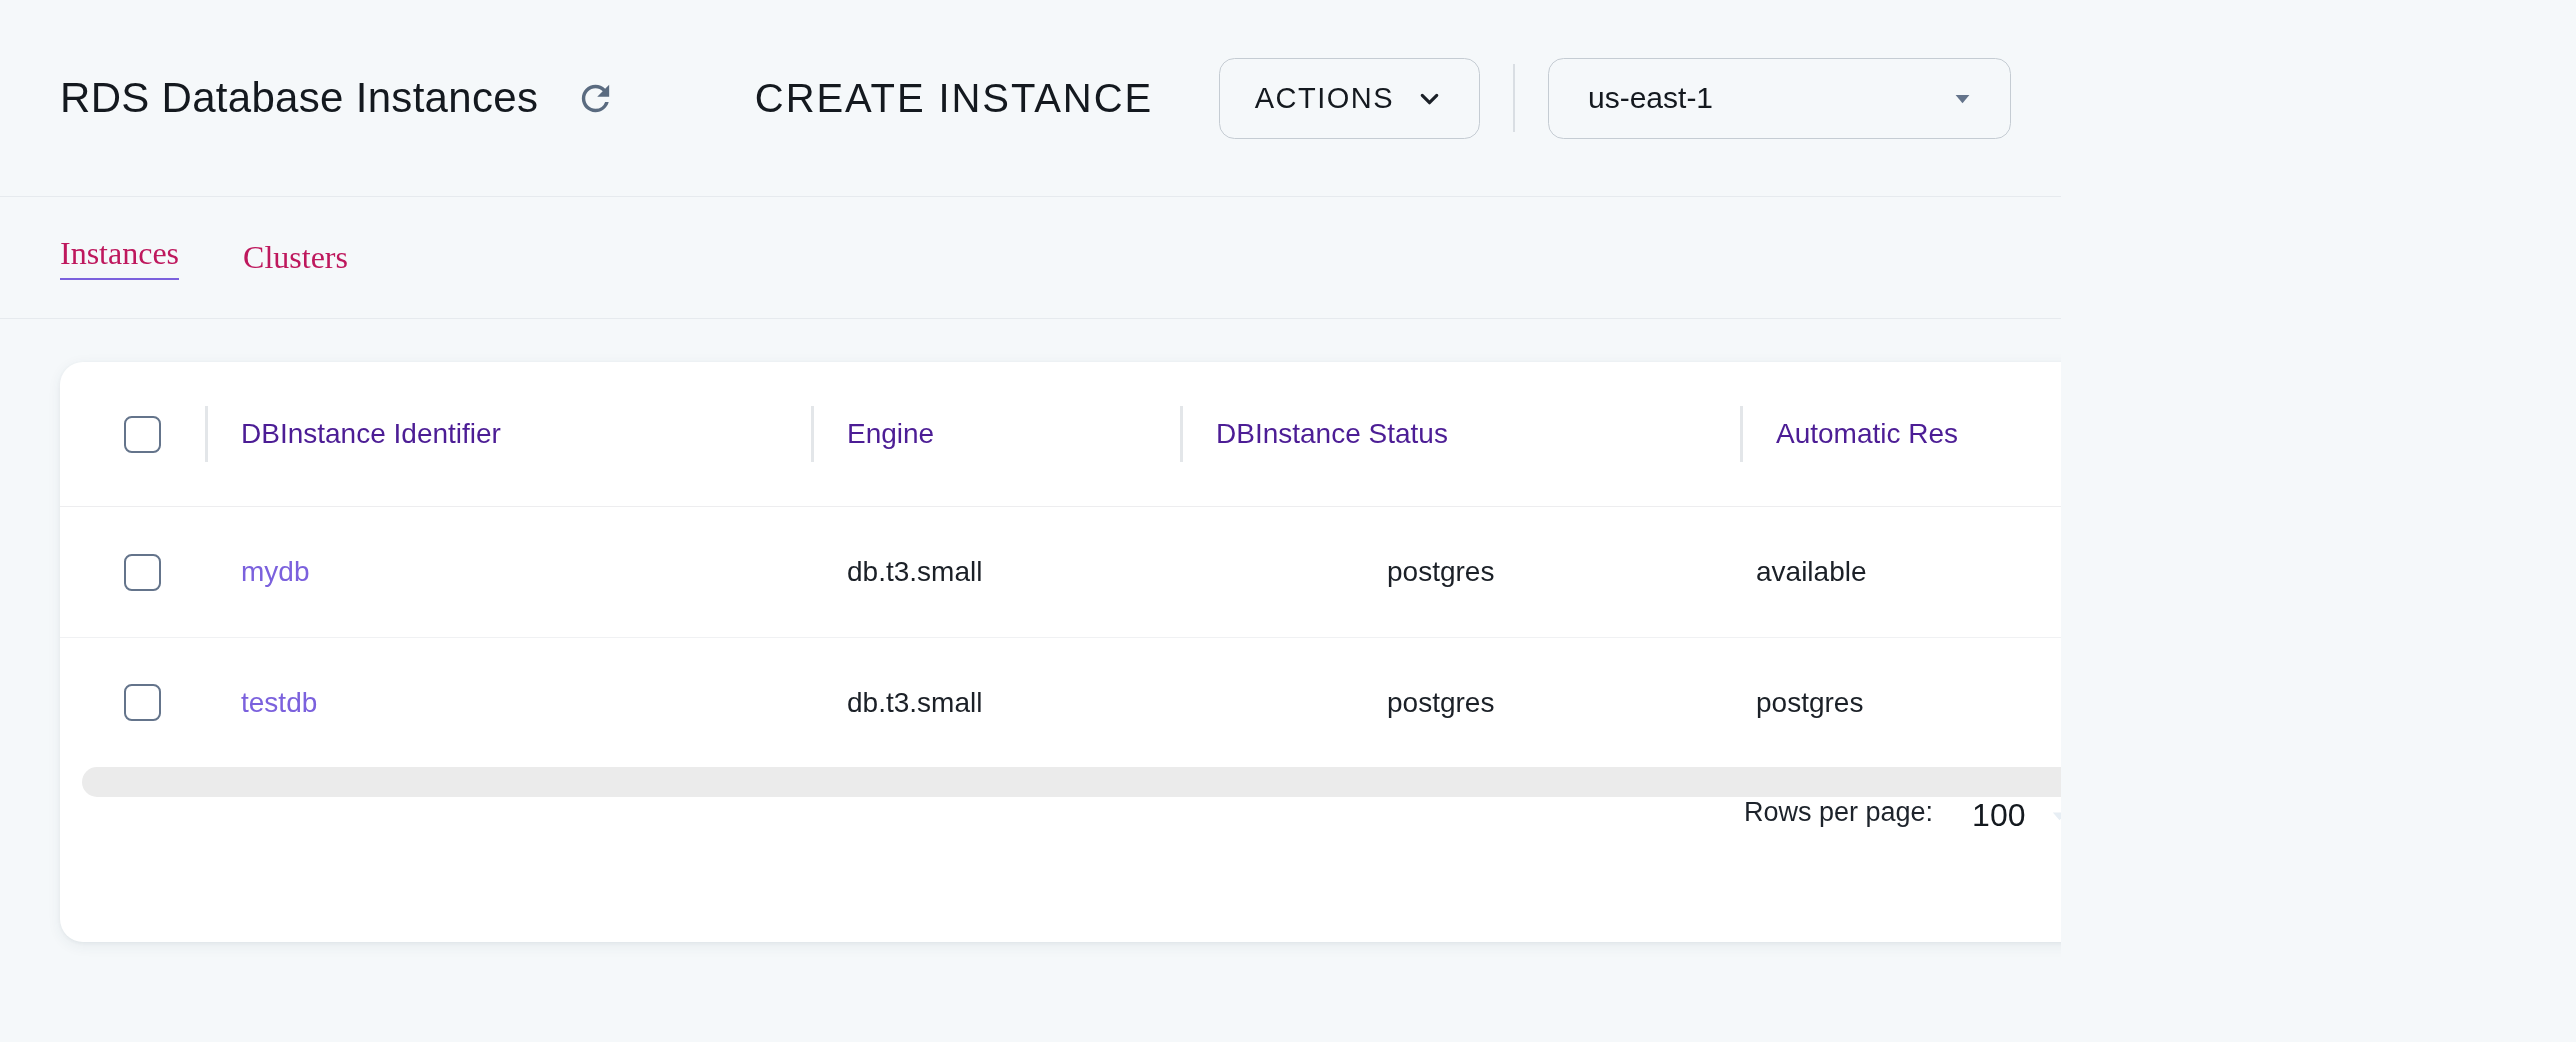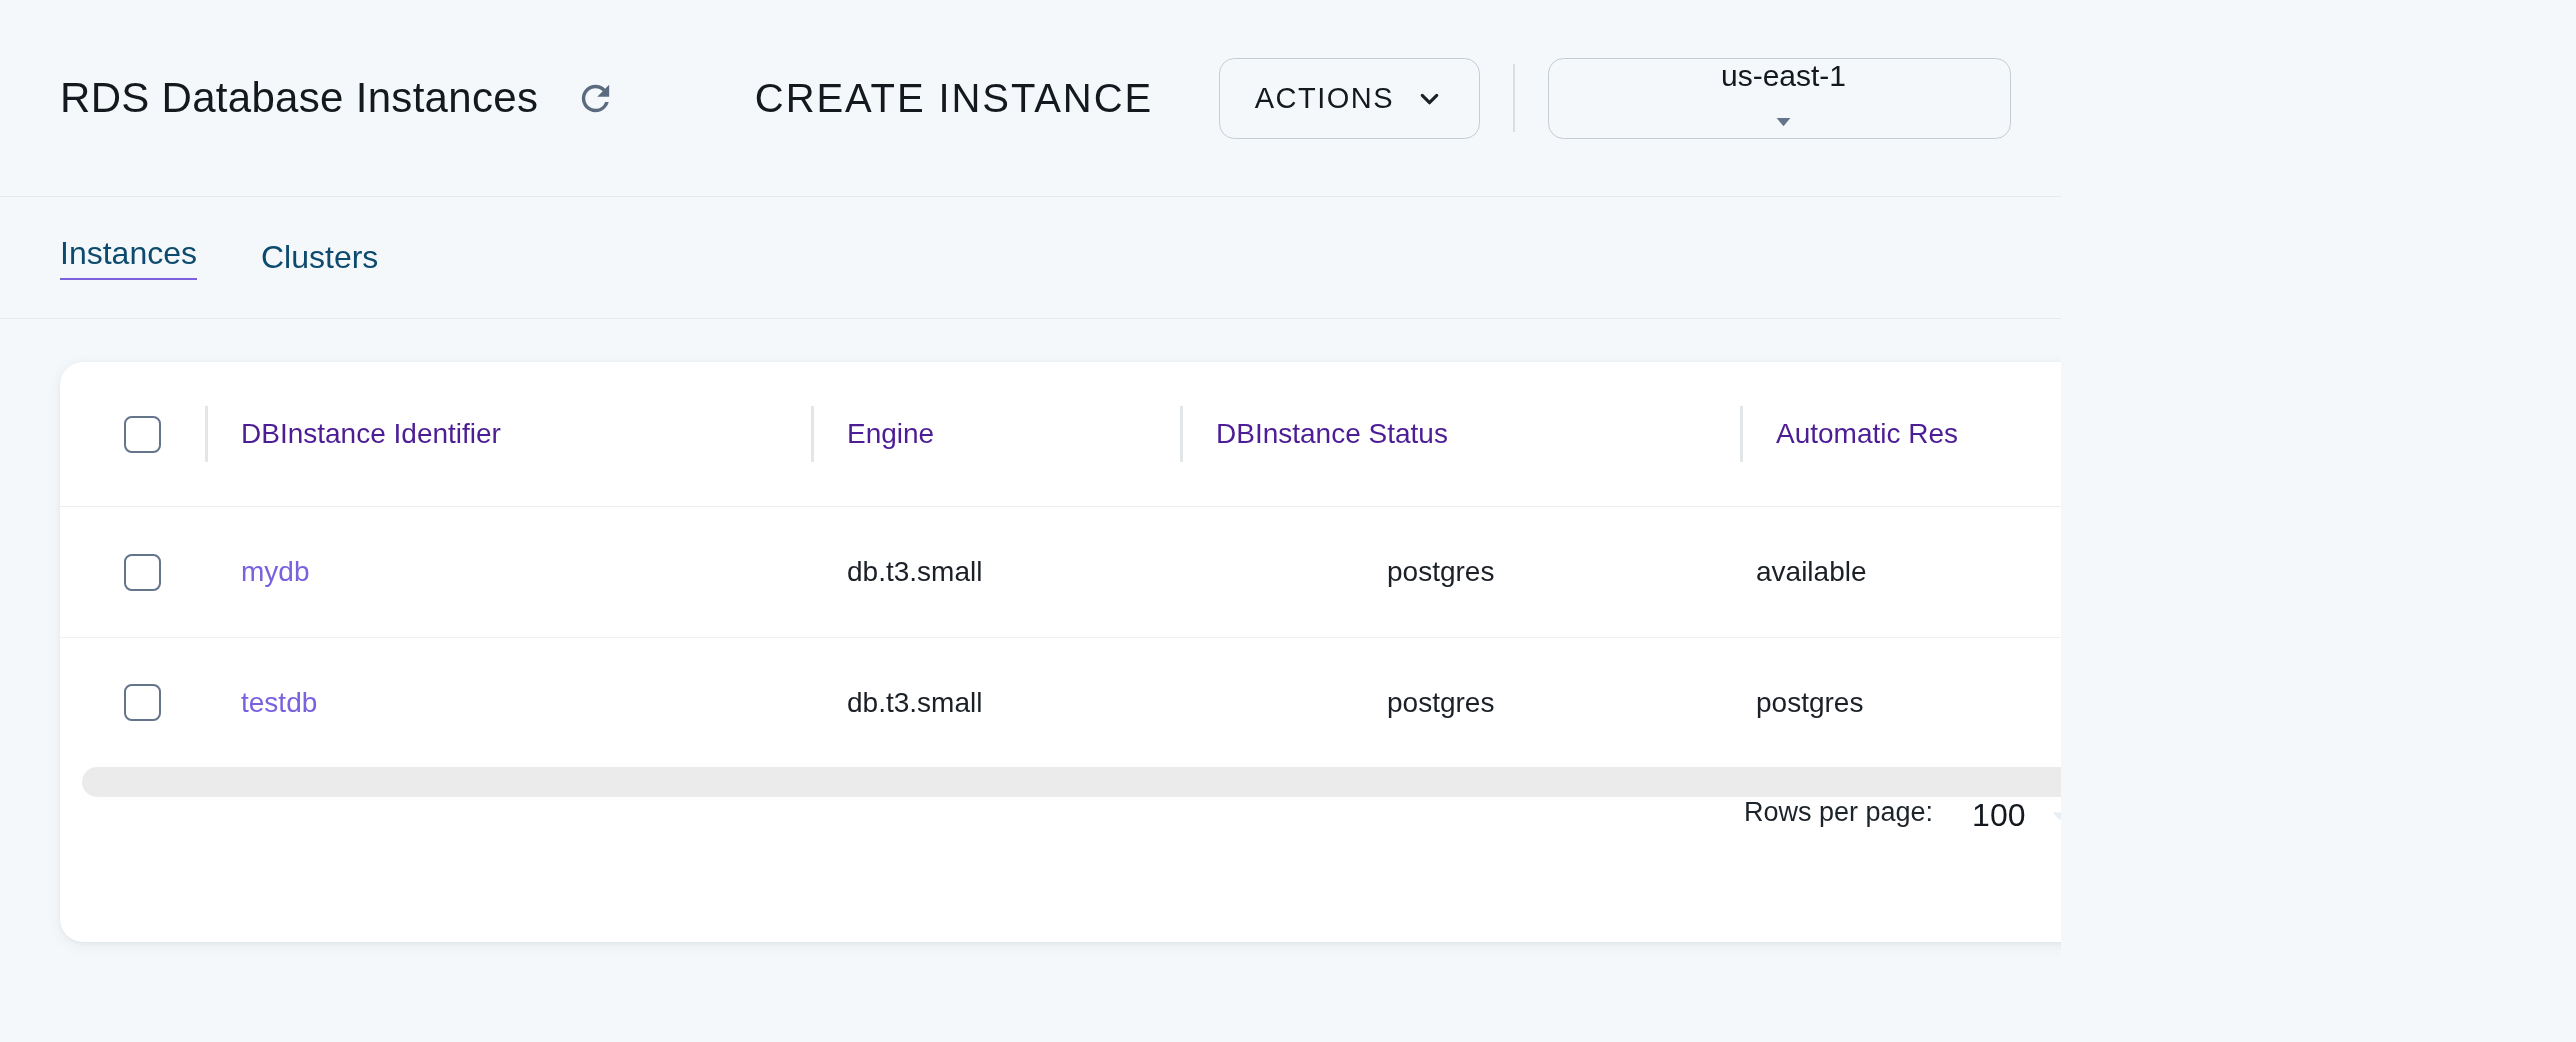--- a/index.html
+++ b/index.html
@@ -8,25 +8,25 @@
   .screen { width:2061px; height:1042px; background:#f5f8fa; overflow:hidden; position:relative; }
 
   
   .topbar { height:197px; display:flex; align-items:center; padding:0 50px 0 60px; border-bottom:1.9px solid #e6eaee; }
   .page-title { font-size:42px; font-weight:500; letter-spacing:0.3px; color:#14191f; }
   .refresh-btn { margin-left:29px; background:none; border:none; cursor:pointer; display:flex; align-items:center; padding:7.7px; }
   .spacer { flex:1; }
   .create-btn { background:none; border:none; cursor:pointer; font-family:inherit; font-size:40px; letter-spacing:1.9px; color:#14191f; margin-right:56px; padding:13.5px 9.7px; }
   .actions-btn { display:flex; align-items:center; gap:21px; height:81px; padding:0 35px; background:transparent; border:1.9px solid #c5ccd3; border-radius:15.5px; cursor:pointer; font-family:inherit; font-size:29px; letter-spacing:1.5px; color:#14191f; }
   .vdivider { width:1.9px; height:68px; background:#d9dee3; margin:0 33px; }
-  .region-select { width:463px; height:81px; border:1.9px solid #c5ccd3; border-radius:15.5px; display:flex; align-items:center; justify-content:space-between; padding:0 31px 0 39px; font-size:30px; color:#14191f; cursor:pointer; background:transparent;flex-direction:column; }
+  .region-select { width:463px; height:81px; border:1.9px solid #c5ccd3; border-radius:15.5px; display:flex; align-items:center; justify-content:space-between; padding:0 31px 0 39px; font-size:30px; color:#14191f; cursor:pointer; background:transparent; }
 
   
   .tabbar { height:122px; display:flex; align-items:center; gap:64px; padding:0 60px; border-bottom:1.9px solid #e6eaee; }
-  .tab { font-size:32px; color:#0c4a6e; cursor:pointer; background:none; border:none; font-family:Liberation Sans, sans-serif; padding:0; }
+  .tab { font-size:32px; color:#be185d; cursor:pointer; background:none; border:none; font-family:Liberation Serif, serif; padding:0; }
   .tab.active { border-bottom:2.9px solid #7b61dd; padding-bottom:5.8px; }
 
   
   .card { margin:43px 50px 0 60px; width:2466px; background:#ffffff; border-radius:23px;
           box-shadow:0 3.9px 13.5px rgba(45,65,90,0.07), 0 1px 3.9px rgba(45,65,90,0.06); overflow:hidden; }
   .table-scroll { width:100%; overflow:hidden; }
   .tbl { width:2801px; }
   .cell { flex:none; padding-left:36px; font-size:28px; display:flex; align-items:center; height:100%; }
   .c0 { width:145px; padding-left:64px; }
   .c1 { width:606px; } .c2 { width:540px; } .c3 { width:369px; } .c4 { width:560px; } .c5 { width:581px; }

